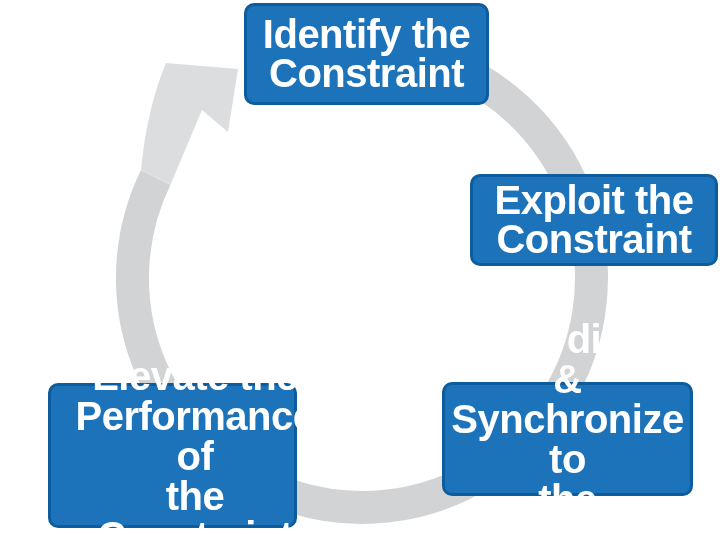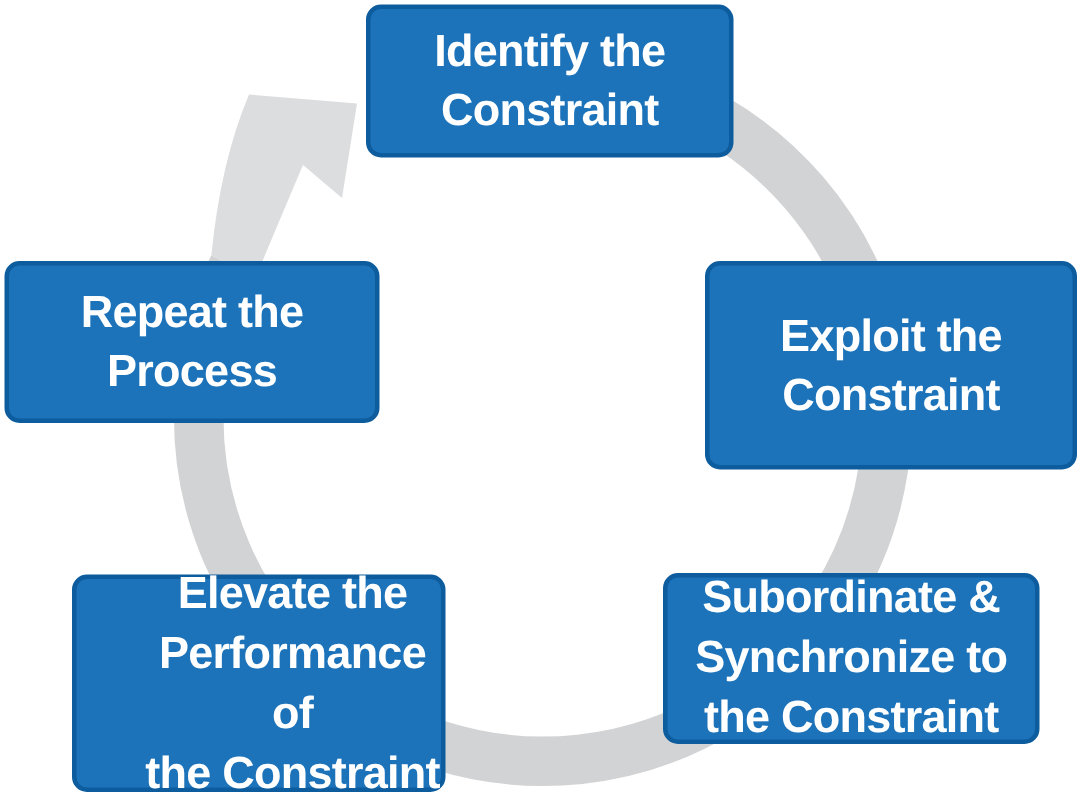--- a/index.html
+++ b/index.html
@@ -38,28 +38,28 @@
     border: 3px solid var(--box_border, #0d5c9e);
     border-radius: 10px;
     display: flex;
     align-items: center;
     justify-content: center;
     z-index: 2;
   }
   .step-label {
     color: var(--text, #ffffff);
     font-weight: bold;
-    font-size: 30px;
+    font-size: 40px;
     line-height: 39px;
     letter-spacing: -0.5px;
     text-align: center;
     white-space: pre-line;
   }
   .box-identify     { left: 244px; top: 3px;   width: 245px; height: 102px; }
-  .box-exploit      { left: 470px; top: 174px; width: 248px; height: 139px; }
+  .box-exploit      { left: 470px; top: 174px; width: 248px; height: 92px; }
   .box-subordinate  { left: 442px; top: 382px; width: 251px; height: 114px; }
   .box-elevate      { left: 48px;  top: 383px; width: 249px; height: 145px; padding-left: 45px; }
   .box-repeat       { left: 3px;   top: 174px; width: 250px; height: 108px; }
   .box-subordinate .step-label,
   .box-elevate .step-label { line-height: 40px; }
 </style>
 </head>
 <body>
 
 <div class="stage">
@@ -92,18 +92,14 @@
 Synchronize to
 the Constraint</span>
   </div>
 
   <div class="step-box box-elevate">
     <span class="step-label">Elevate the
 Performance of
 the Constraint</span>
   </div>
 
-  <div class="step-box box-repeat">
-    <span class="step-label">Repeat the
-Process</span>
-  </div>
 
 </div>
 
 </body></html>

